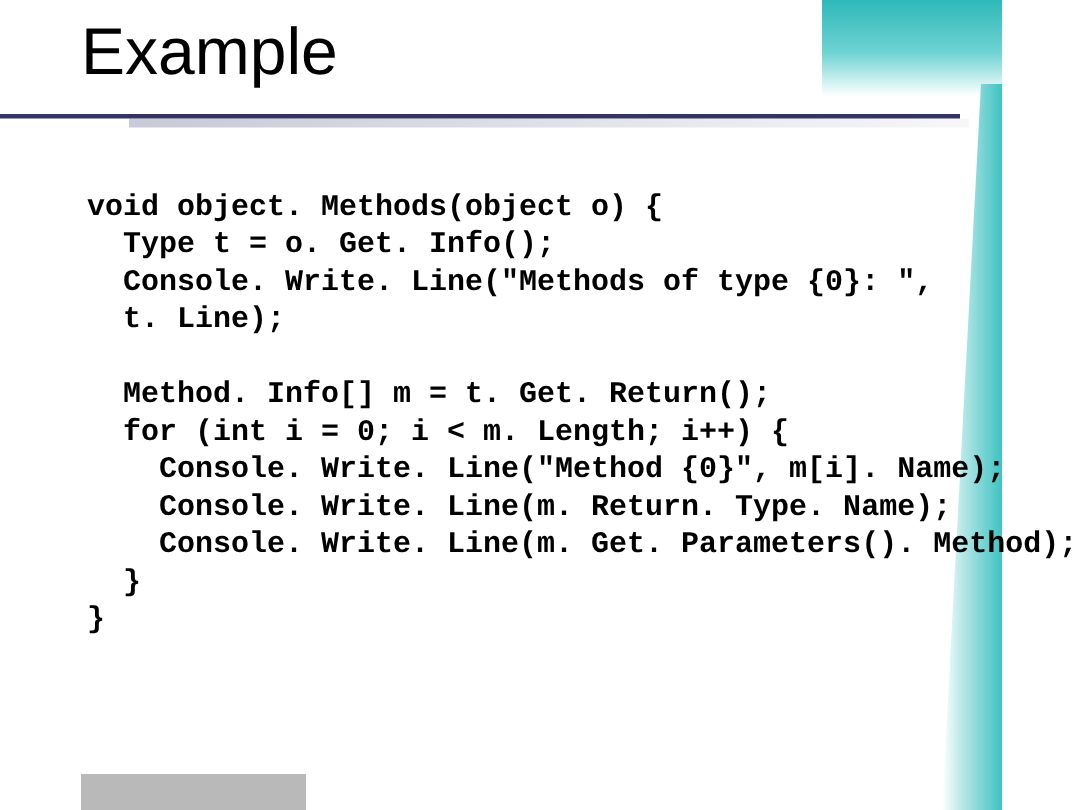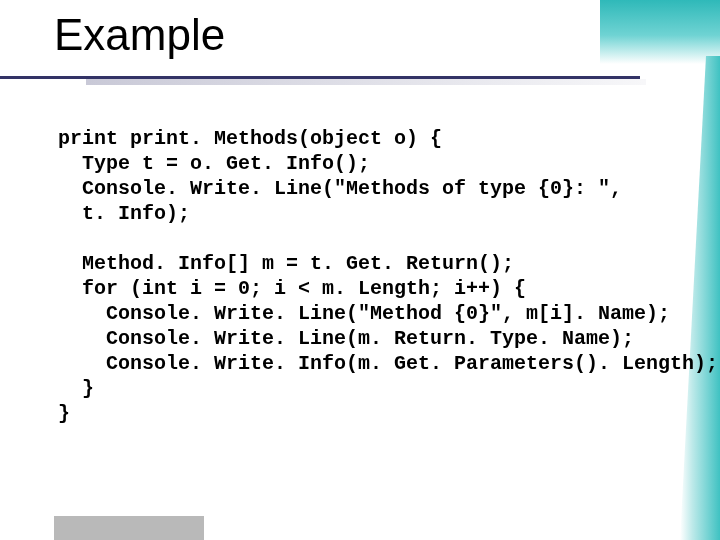--- a/index.html
+++ b/index.html
@@ -6,21 +6,21 @@
     margin: 0;
     padding: 0;
     width: 720px;
     height: 540px;
     font-family: Arial, Helvetica, sans-serif;
     background: #ffffff;
     overflow: hidden;
     position: relative;
   }
   .slide {
-    width: 720px;
+    width: 668px;
     height: 540px;
     position: relative;
     background: #ffffff;
   }
   
   .title-area {
     position: absolute;
     left: 54px;
     top: 10px;
     right: 30px;
@@ -106,26 +106,26 @@
   <div class="bottom-block"></div>
 
   <div class="title-area">
     <h1 class="title">Example</h1>
   </div>
   <div class="title-rule">
     <div class="bar-main"></div>
     <div class="bar-shadow"></div>
   </div>
 
-  <div class="code"><span>print print. Methods(object o) {</span>
+  <div class="code"><span>void object. Methods(object o) {</span>
 <span>  Type t = o. Get. Info();</span>
 <span>  Console. Write. Line("Methods of type {0}: ",</span>
-<span>  t. Info);</span>
+<span>  t. Line);</span>
 <span></span>
 <span>  Method. Info[] m = t. Get. Return();</span>
 <span>  for (int i = 0; i &lt; m. Length; i++) {</span>
 <span>    Console. Write. Line("Method {0}", m[i]. Name);</span>
 <span>    Console. Write. Line(m. Return. Type. Name);</span>
-<span>    Console. Write. Info(m. Get. Parameters(). Length);</span>
+<span>    Console. Write. Line(m. Get. Parameters(). Method);</span>
 <span>  }</span>
 <span>}</span></div>
 
 </div>
 
 </body></html>

